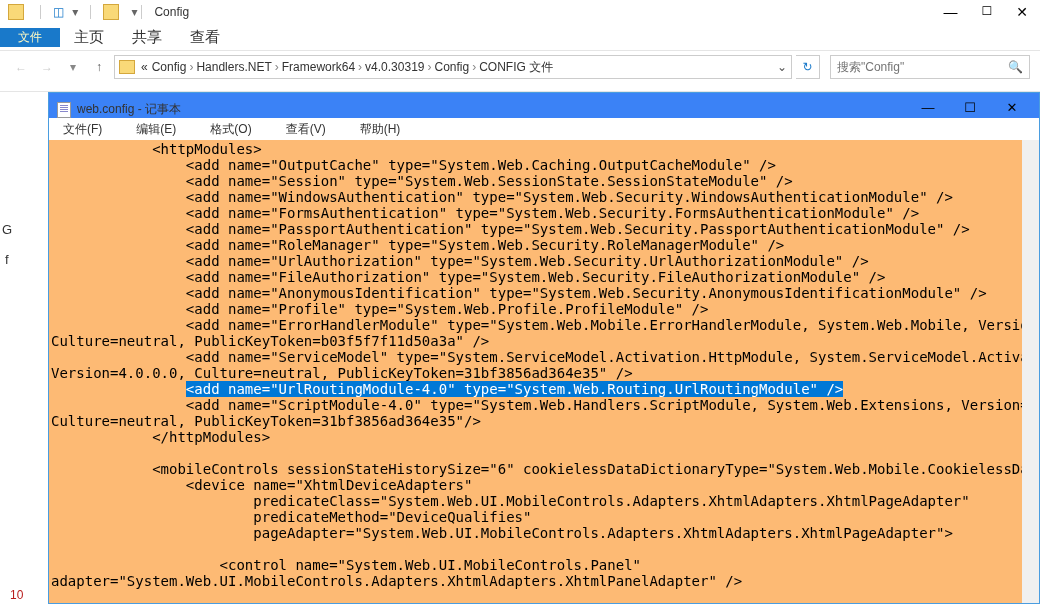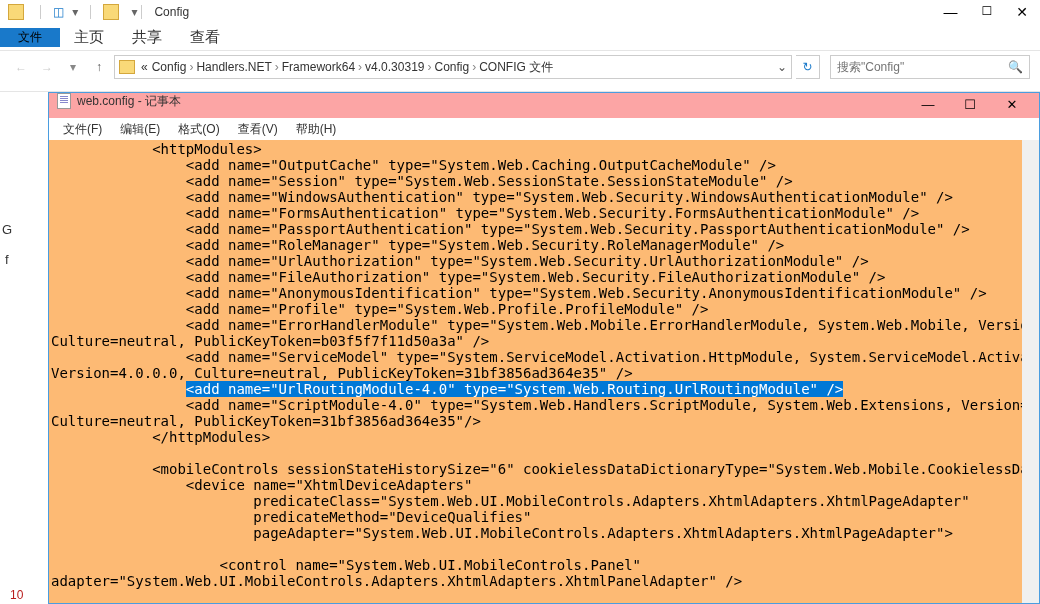--- a/index.html
+++ b/index.html
@@ -8,21 +8,21 @@
     
     .explorer { position: absolute; top: 0; left: 0; right: 0; height: 92px; background: #fff; border-bottom: 1px solid #e5e5e5; z-index: 1; }
     .explorer-titlebar { height: 24px; display: flex; align-items: center; padding: 0 8px; }
     .exp-icon { width: 16px; height: 16px; background: #f9d978; border: 1px solid #d4a73c; display: inline-block; margin-right: 4px; }
     .qab { display: flex; gap: 8px; align-items: center; }
     .qab-sep { width: 1px; height: 14px; background: #ccc; margin: 0 4px; }
     .exp-title { margin-left: 8px; font-size: 12px; color: #333; }
     .exp-sysbtns { margin-left: auto; display: flex; gap: 24px; padding-right: 4px; }
     
     .explorer-ribbon { height: 27px; background: #fff; display: flex; align-items: center; border-bottom: 1px solid #e5e5e5; }
-    .ribbon-file { background: #1979ca; color: #000000; padding: 1px 18px; font-size: 12px; font-family: Liberation Mono, monospace; }
+    .ribbon-file { background: #1979ca; color: #fef9c3; padding: 1px 18px; font-size: 12px; font-family: Liberation Mono, monospace; }
     .ribbon-tab { padding: 5px 14px; font-size: 15px; color: #333; }
     
     .explorer-nav { height: 32px; display: flex; align-items: center; padding: 4px 10px; gap: 4px; }
     .nav-btn { width: 22px; height: 22px; display: flex; align-items: center; justify-content: center; color: #555; }
     .nav-btn.disabled { color: #ccc; }
     .addr-bar { flex: 1; border: 1px solid #ccc; height: 24px; display: flex; align-items: center; padding: 0 4px; background: #fff; }
     .addr-folder-icon { width: 16px; height: 14px; background: #f9d978; border: 1px solid #d4a73c; margin-right: 4px; }
     .crumb { color: #333; font-size: 12px; padding: 0 2px; }
     .crumb-sep { color: #888; padding: 0 1px; }
     .addr-btns { display: flex; margin-left: 4px; gap: 2px; }
@@ -32,28 +32,28 @@
     .search-icon { color: #888; }
     
     
     .explorer-sidebar { position: absolute; left: 0; top: 92px; bottom: 0; width: 48px; background: #fff; border-right: 0; }
     .gi { position: absolute; font-family: Arial; font-size: 13px; color: #333; }
     
     .bottom-left { position: absolute; bottom: 2px; left: 10px; font-size: 12px; color: #b91c1c; }
     
     
     .notepad { position: absolute; top: 92px; left: 48px; right: 0; bottom: 0; background: #fff; border: 1px solid #4a9de0; z-index: 10; display: flex; flex-direction: column; }
-    .np-titlebar { height: 25px; display: flex; align-items: flex-start; padding: 0 8px; background: #fca5a5; }
+    .np-titlebar { height: 25px; display: flex; align-items: flex-end; padding: 0 8px; background: #3b82f6; }
     .np-icon { width: 14px; height: 16px; background: #fff; border: 1px solid #999; display: inline-block; margin-right: 6px; position: relative; }
     .np-icon::before { content: ''; position: absolute; top: 2px; left: 2px; right: 2px; height: 1px; background: #88c; box-shadow: 0 2px 0 #88c, 0 4px 0 #88c, 0 6px 0 #88c; }
     .np-title { font-size: 12px; color: #333; }
     .np-sysbtns { margin-left: auto; display: flex; gap: 4px; align-items: center; }
     .np-sysbtn { width: 38px; height: 22px; display: flex; align-items: center; justify-content: center; font-size: 13px; }
     
-    .np-menu { height: 22px; display: flex; align-items: center; padding: 0 6px; gap: 2px; }
+    .np-menu { height: 22px; display: flex; align-items: center; padding: 0 6px; gap: 18px; }
     .np-menu-item { padding: 2px 8px; font-size: 12px; color: #333; }
     
     .np-content { flex: 1; background: #fdba74; padding: 2px 2px; overflow: hidden; position: relative; }
     .np-text { font-family: "SimSun", "NSimSun", monospace; font-size: 14px; line-height: 16px; white-space: pre; color: #000; position: absolute; left: 2px; top: 1px; }
     .hl { background: #0078d7; color: #fff; }
     .np-scroll { position: absolute; right: 0; top: 0; bottom: 0; width: 17px; background: #f0f0f0; display: flex; flex-direction: column; }
     
     .watermark { position: absolute; right: 4px; bottom: 4px; font-size: 11px; color: #bbb; }
   </style>
 </head>

